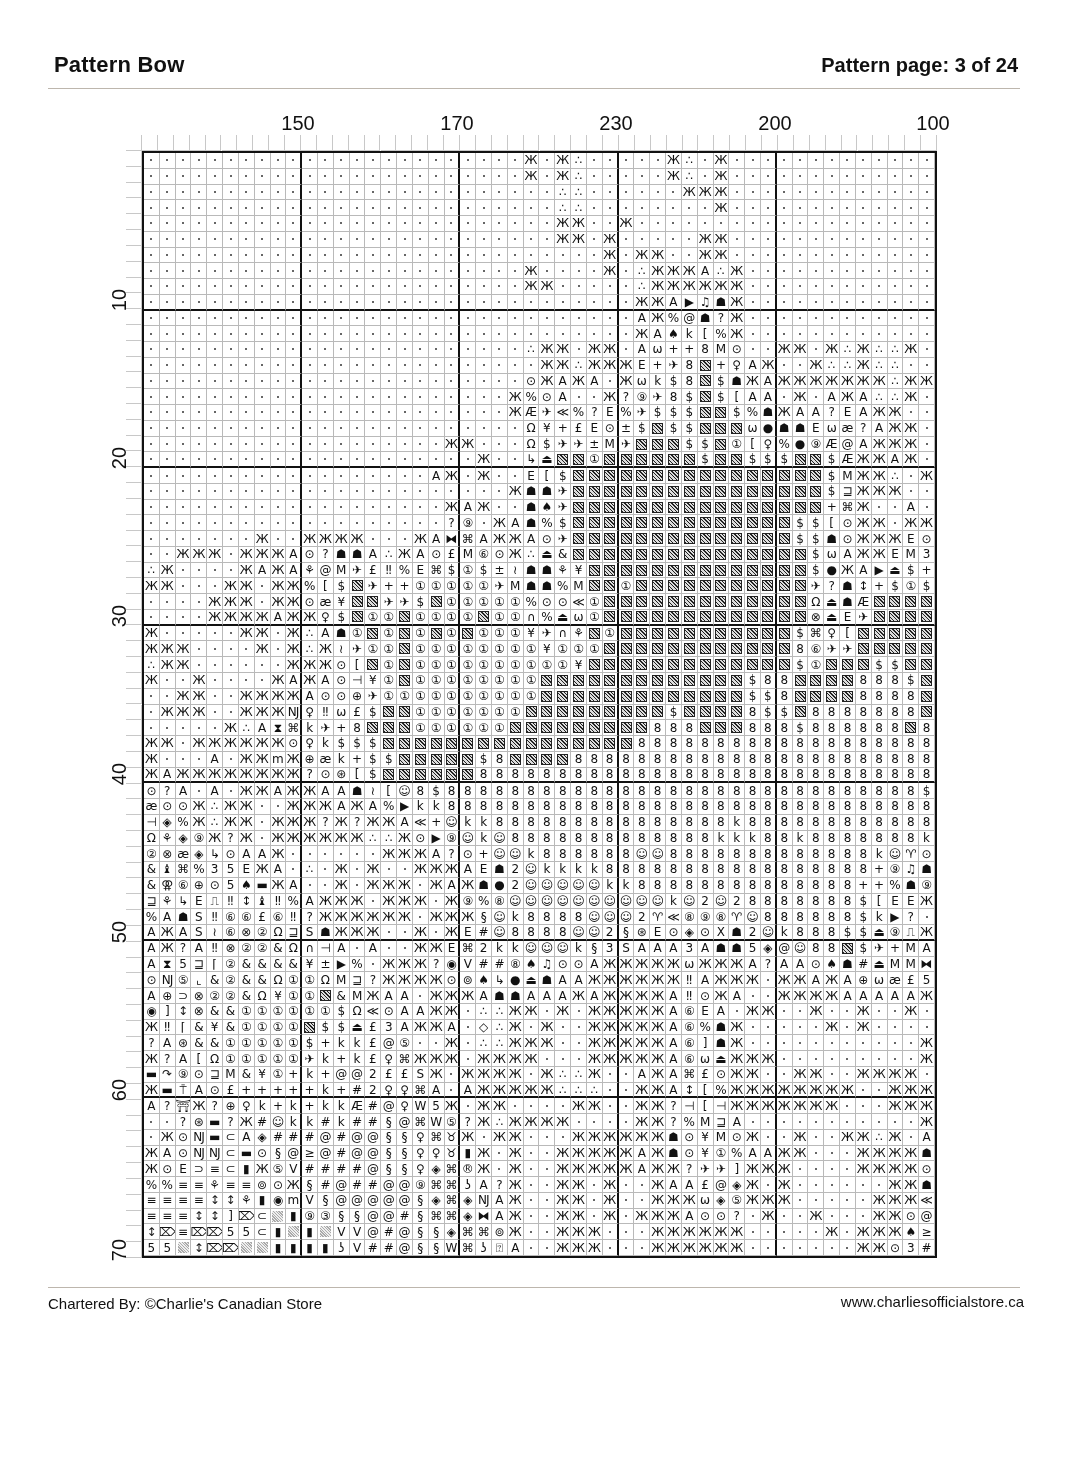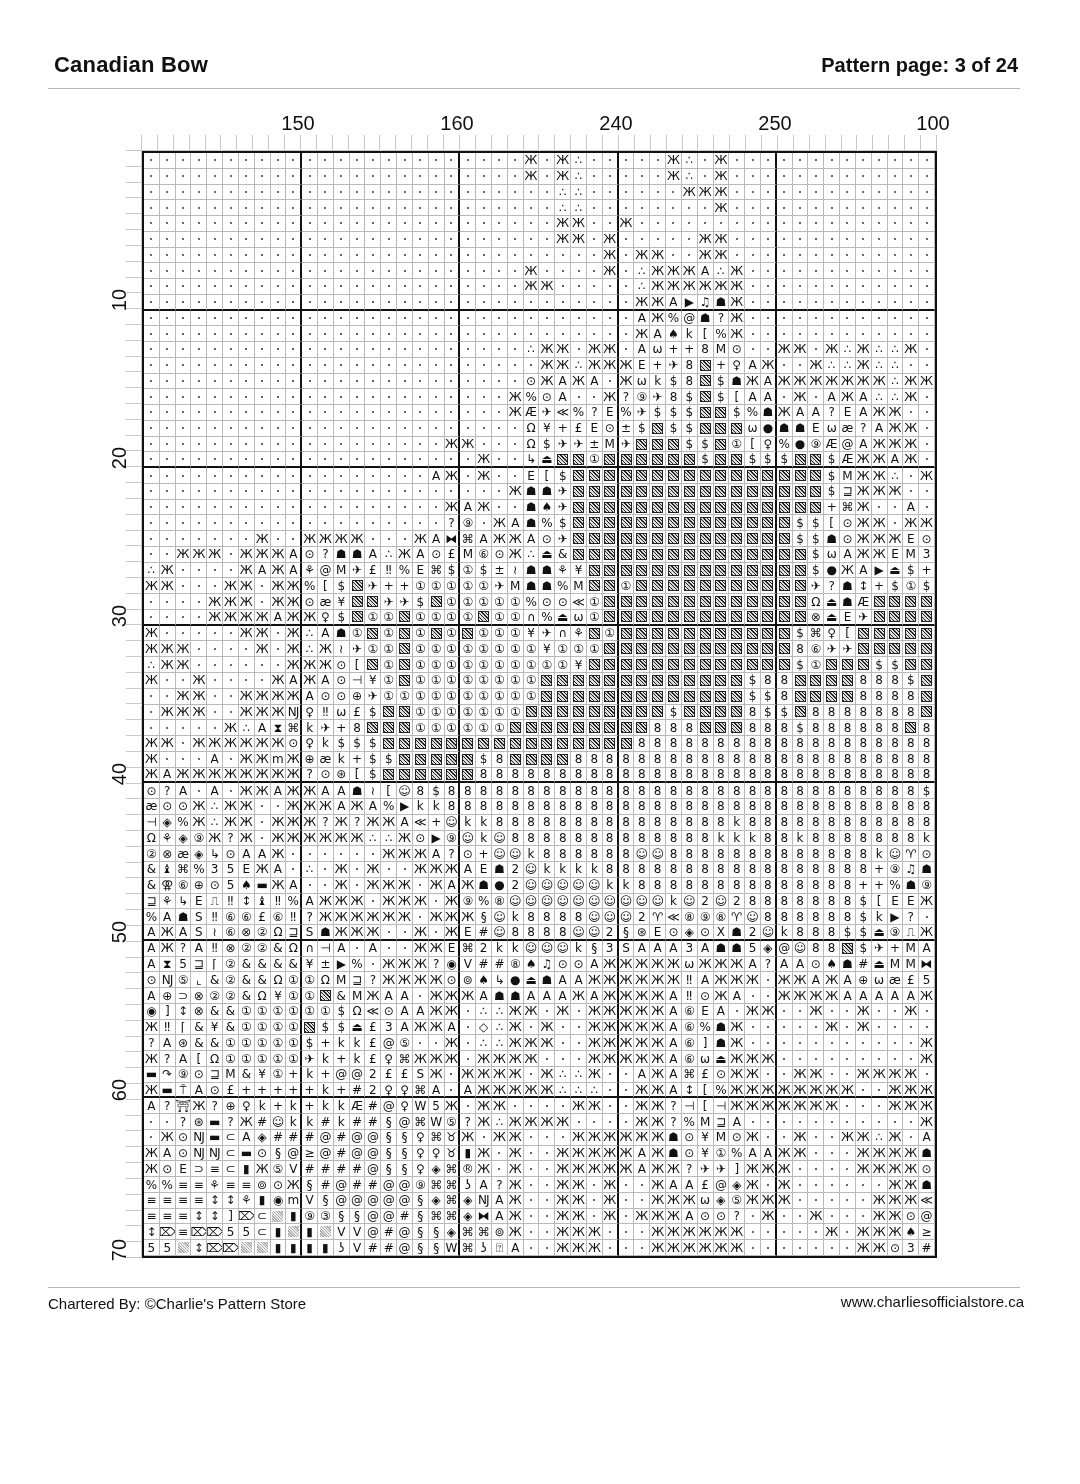--- a/index.html
+++ b/index.html
@@ -24,29 +24,29 @@
   .cell { border-right: 1px solid #b9b9b9; border-bottom: 1px solid #b9b9b9; box-sizing: border-box; display: flex; align-items: center; justify-content: center; font-size: 12px; line-height: 1; overflow: hidden; font-family: "DejaVu Sans", sans-serif; color: #111; }
   .cell.bx { border-right: 2px solid #111; }
   .cell.by { border-bottom: 2px solid #111; }
   .cell .dot { width: 2px; height: 2px; background: #333; border-radius: 50%; }
   .cell .hatch { width: 11px; height: 11px; box-sizing: border-box; border: 1px solid #222; background: repeating-linear-gradient(45deg, #222 0 1px, #ddd 1px 2.5px); }
   .cell .lite { width: 11px; height: 11px; background: repeating-linear-gradient(45deg, #aaa 0 1px, #eee 1px 2px); }
 </style>
 </head>
 <body>
 
-<div class="page-title">Canadian Bow</div>
+<div class="page-title">Pattern Bow</div>
 <div class="page-indicator">Pattern page: 3 of 24</div>
 <div class="rule top"></div>
 
 <div>
   <span class="col-label" style="left:298px">150</span>
-  <span class="col-label" style="left:457px">160</span>
-  <span class="col-label" style="left:616px">240</span>
-  <span class="col-label" style="left:775px">250</span>
+  <span class="col-label" style="left:457px">170</span>
+  <span class="col-label" style="left:616px">230</span>
+  <span class="col-label" style="left:775px">200</span>
   <span class="col-label" style="left:933px">100</span>
 </div>
 
 <div>
   <span class="row-label" style="top:300px">10</span>
   <span class="row-label" style="top:458px">20</span>
   <span class="row-label" style="top:616px">30</span>
   <span class="row-label" style="top:774px">40</span>
   <span class="row-label" style="top:932px">50</span>
   <span class="row-label" style="top:1090px">60</span>
@@ -6603,14 +6603,14 @@
       </div>
       <div class="cell">Ж</div>
       <div class="cell">Ж</div>
       <div class="cell">⊙</div>
       <div class="cell">3</div>
       <div class="cell">#</div>
     </div>
 </div>
 
 <div class="rule bottom"></div>
-<div class="footer-left">Chartered By: ©Charlie's Pattern Store</div>
+<div class="footer-left">Chartered By: ©Charlie's Canadian Store</div>
 <div class="footer-right">www.charliesofficialstore.ca</div>
 
 </body></html>

